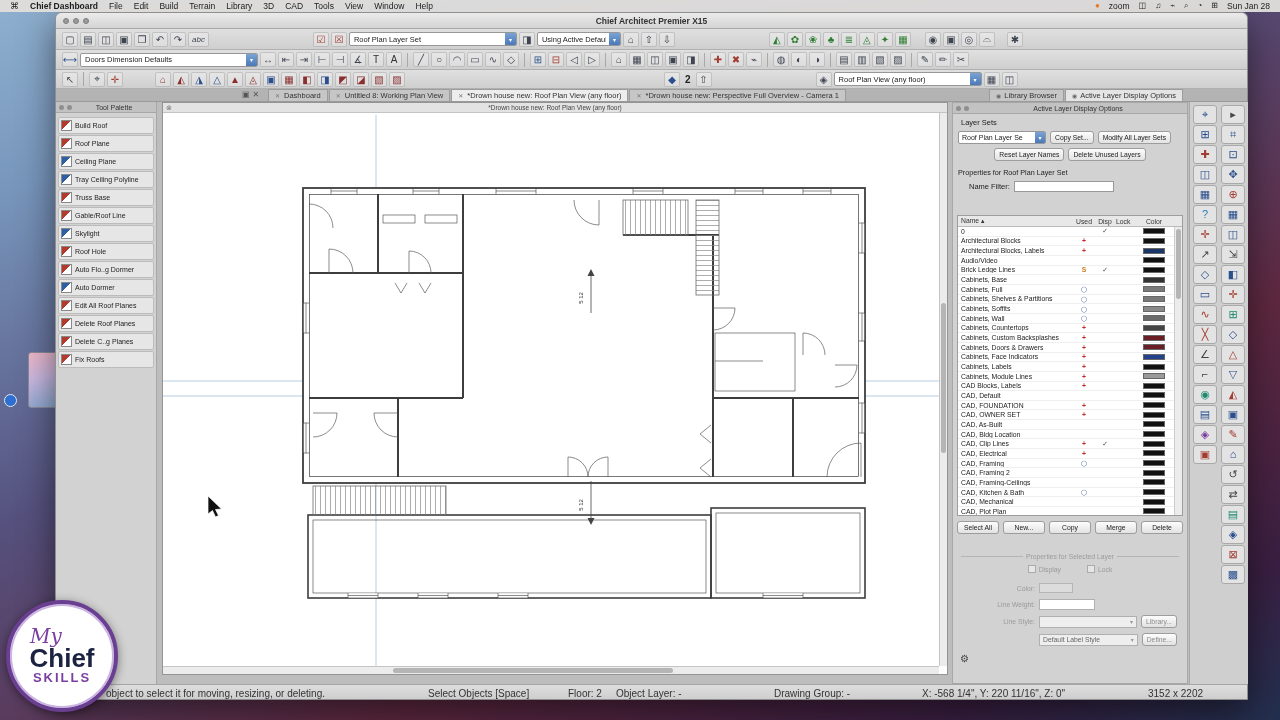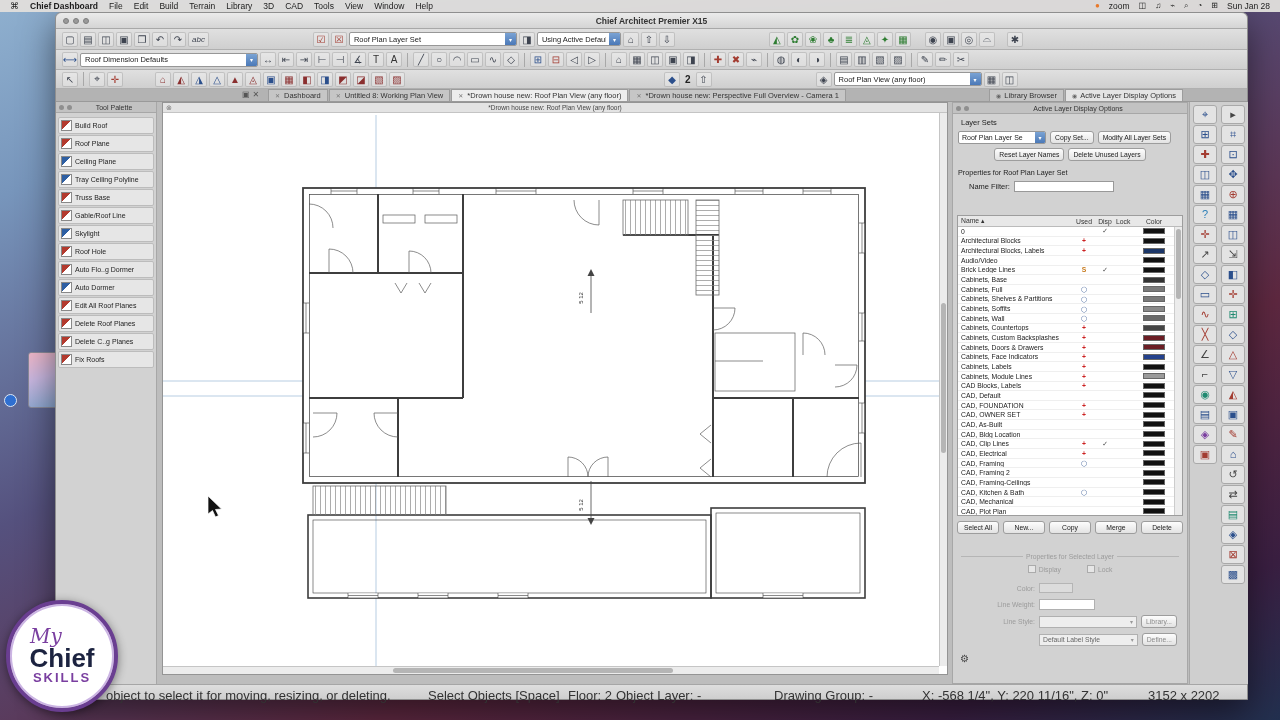--- a/index.html
+++ b/index.html
@@ -98,21 +98,21 @@
   .sel-input{width:56px;height:11px;border:1px solid #b0b0b0;background:#fff;}
   .sel-dd{flex:1;height:12px;background:#eee;border:1px solid #b0b0b0;font-size:6.8px;color:#666;display:flex;align-items:center;padding:0 3px;margin-right:4px;overflow:hidden;white-space:nowrap;}
   .sel-dd::after{content:"▾";margin-left:auto;color:#999;font-size:6px;}
   .btn.gray{color:#8a8a8a;}
   .gear{position:absolute;left:7px;top:550px;font-size:10px;color:#444;}
   .side-strip{position:absolute;left:1133px;top:0;width:59px;bottom:0;background:#cfcfcf;border-left:1px solid #a7a7a7;}
   .strip-col{position:absolute;top:3px;display:flex;flex-direction:column;gap:1px;}
   #colA{left:3px;}
   #colB{left:31px;}
   .s-icon{width:24px;height:19px;border:1px solid #a9a9a9;background:#e3e3e3;border-radius:3px;display:flex;align-items:center;justify-content:center;font-size:11px;line-height:1;}
-  .statusbar{position:absolute;left:0;right:0;bottom:0;height:15px;background:linear-gradient(#dedede,#cecece);border-top:1px solid #a6a6a6;font-size:13px;color:#333;}
+  .statusbar{position:absolute;left:0;right:0;bottom:0;height:15px;background:linear-gradient(#dedede,#cecece);border-top:1px solid #a6a6a6;font-size:10px;color:#333;}
   .statusbar span{position:absolute;top:3px;white-space:nowrap;}
   #st-hint{left:50px;}#st-mode{left:372px;}#st-floor{left:512px;}#st-obj{left:560px;}#st-group{left:718px;}#st-coords{left:866px;}#st-dims{left:1092px;}
   .logo{position:absolute;left:6px;top:600px;width:112px;height:112px;border-radius:50%;background:#fff;border:4px solid #6a3e91;box-shadow:0 2px 10px rgba(0,0,0,.45),inset 0 0 0 2px #cbb4e3;display:flex;flex-direction:column;align-items:center;justify-content:center;z-index:60;}
   .logo-my{font-family:"DejaVu Serif",serif;font-style:italic;font-size:20px;color:#7a3fa0;line-height:.85;align-self:flex-start;margin-left:20px;text-align:right;}
   .logo-chief{font-size:26px;font-weight:bold;color:#1c2340;line-height:1;}
   .logo-skills{font-size:13px;font-weight:bold;color:#7a3fa0;letter-spacing:2px;line-height:1;}
 </style>
 </head>
 <body>
 
@@ -199,21 +199,21 @@
         <span class="tb-icon">◉</span>
         <span class="tb-icon">▣</span>
         <span class="tb-icon">◎</span>
         <span class="tb-icon">⌓</span>
         <span class="tb-gap" style="width: 8px;"></span>
         <span class="tb-icon">✱</span>
       </div>
     <div class="toolbar" id="tb2">
         <span class="tb-icon" style="color: rgb(43, 79, 140);">⟷</span>
         <span class="tb-dd" style="width: 178px;">
-          <span class="dd-label">Roof Dimension Defaults</span>
+          <span class="dd-label">Doors Dimension Defaults</span>
           <span class="dd-arrow">▾</span>
         </span>
         <span class="tb-icon">↔</span>
         <span class="tb-icon">⇤</span>
         <span class="tb-icon">⇥</span>
         <span class="tb-icon">⊢</span>
         <span class="tb-icon">⊣</span>
         <span class="tb-icon">∡</span>
         <span class="tb-icon" style="color: rgb(51, 51, 51);">T</span>
         <span class="tb-icon" style="color: rgb(51, 51, 51);">A</span>

